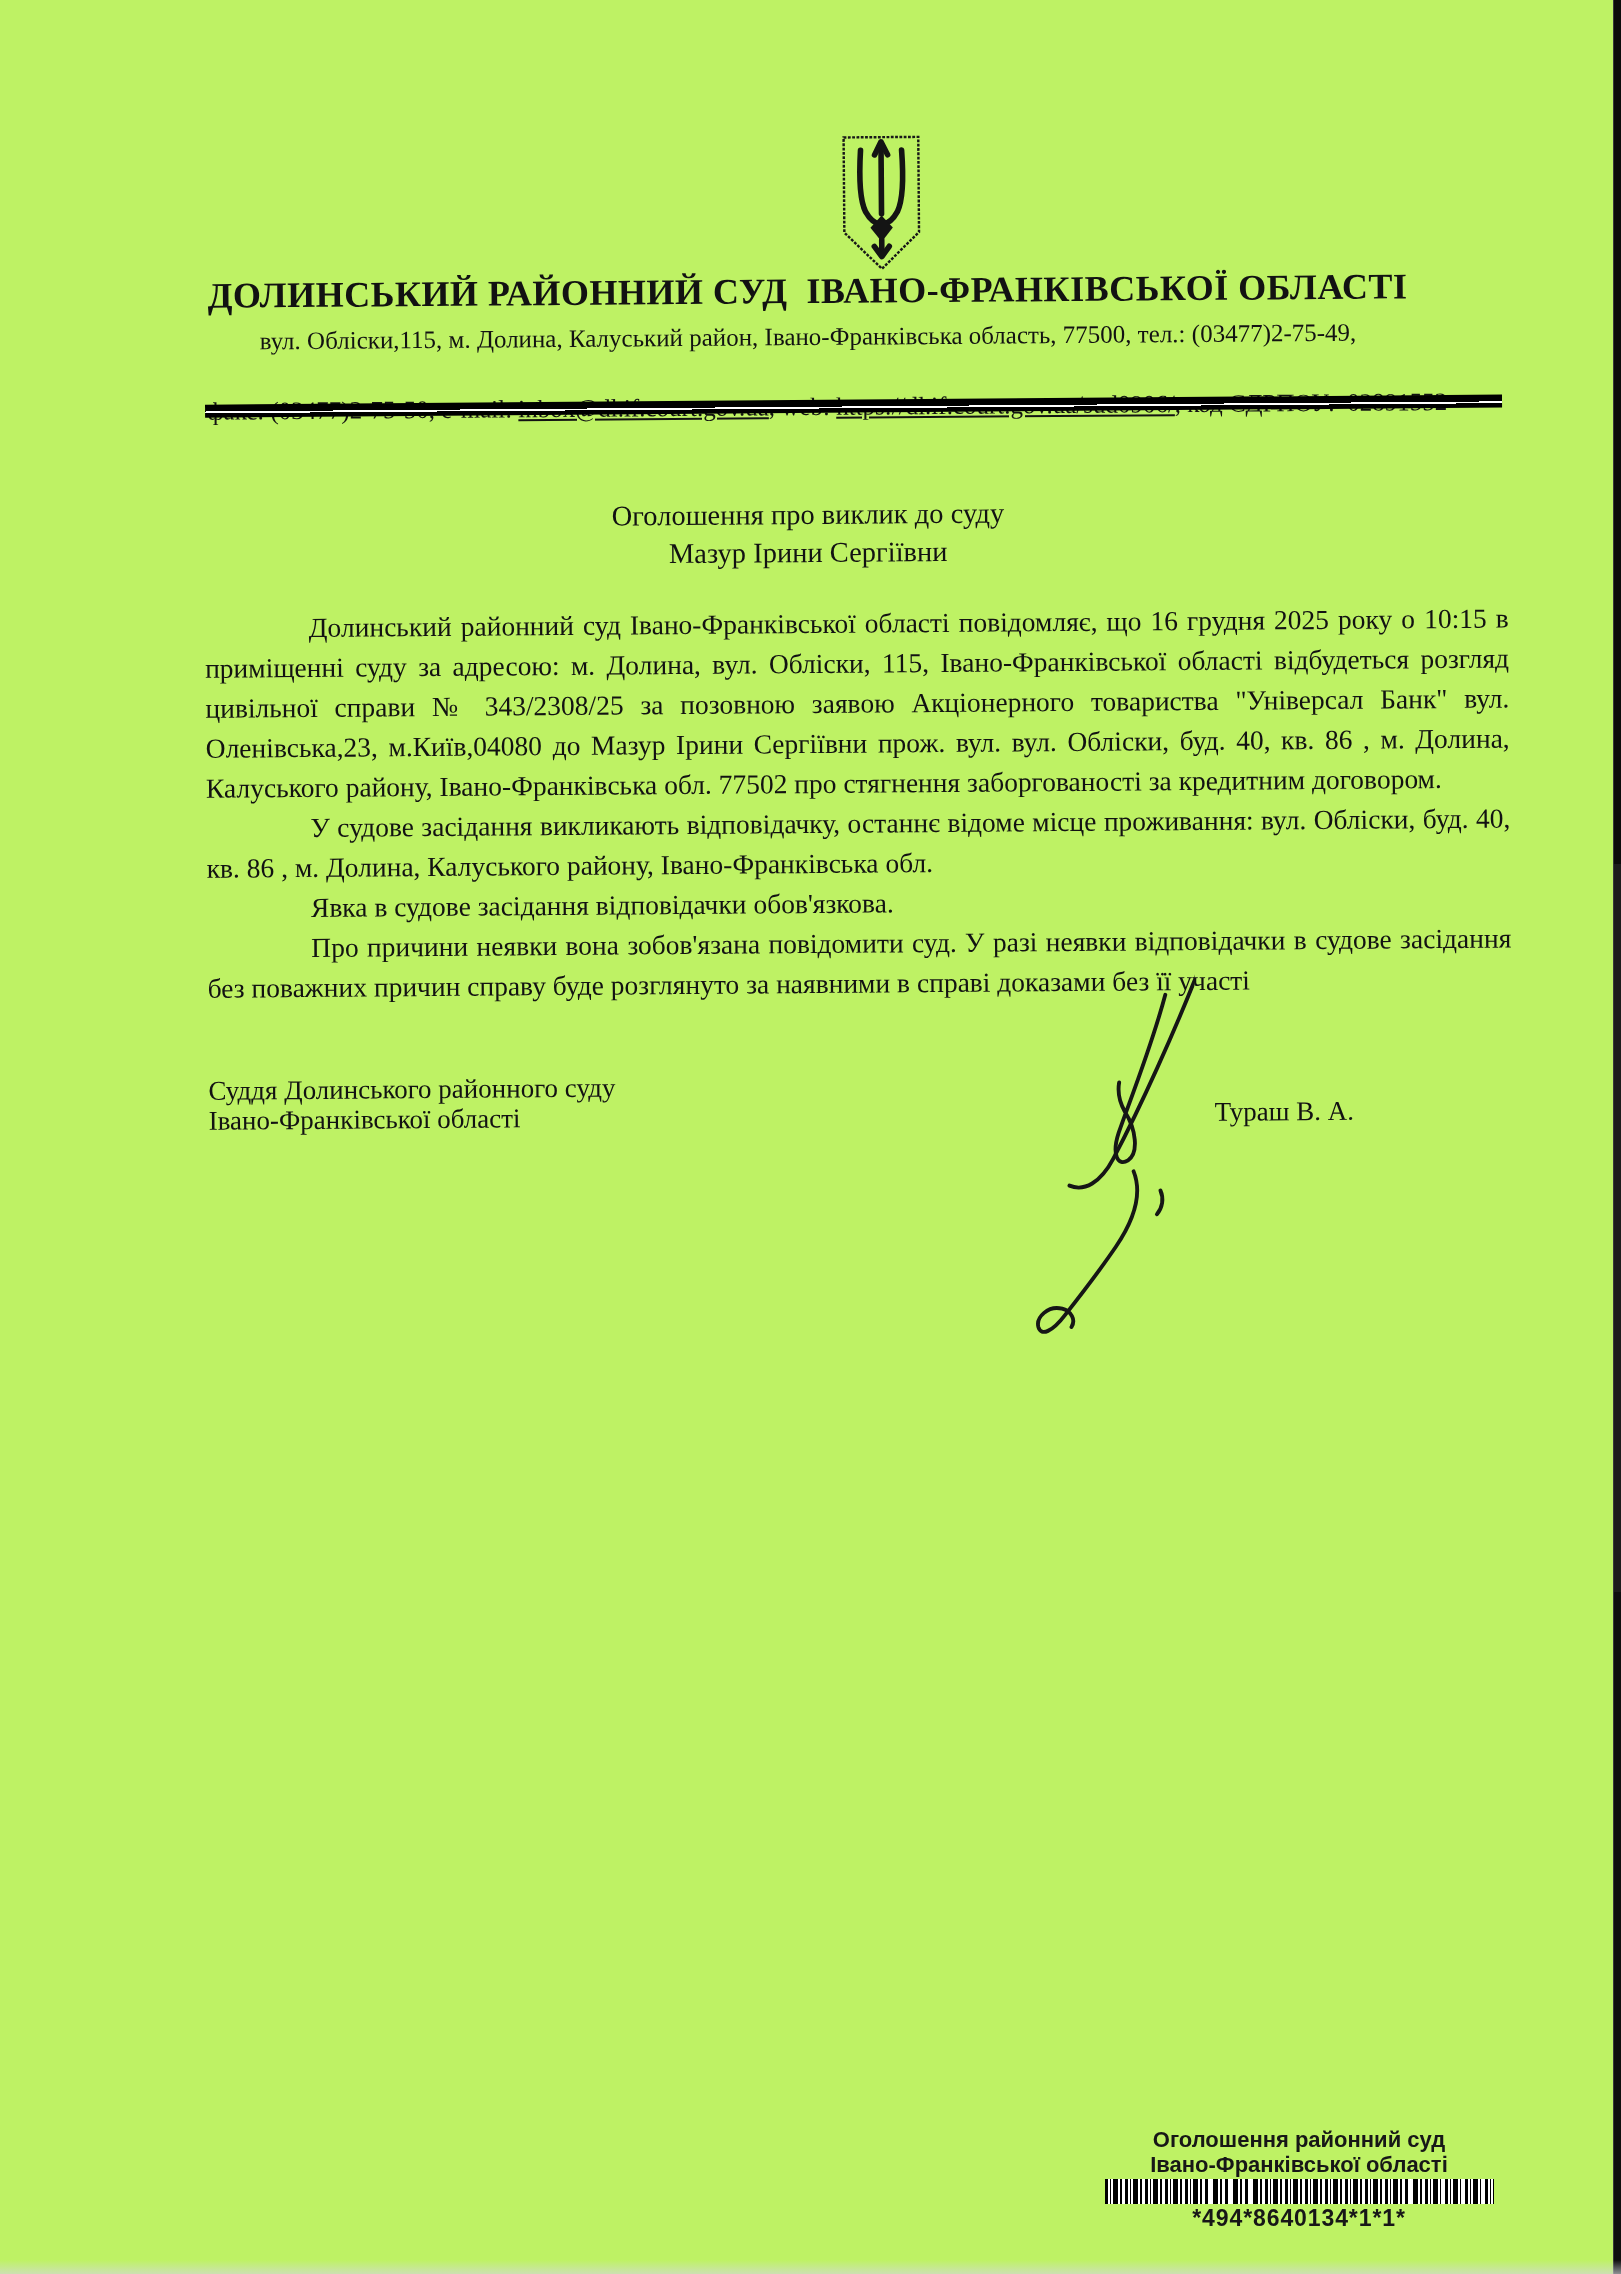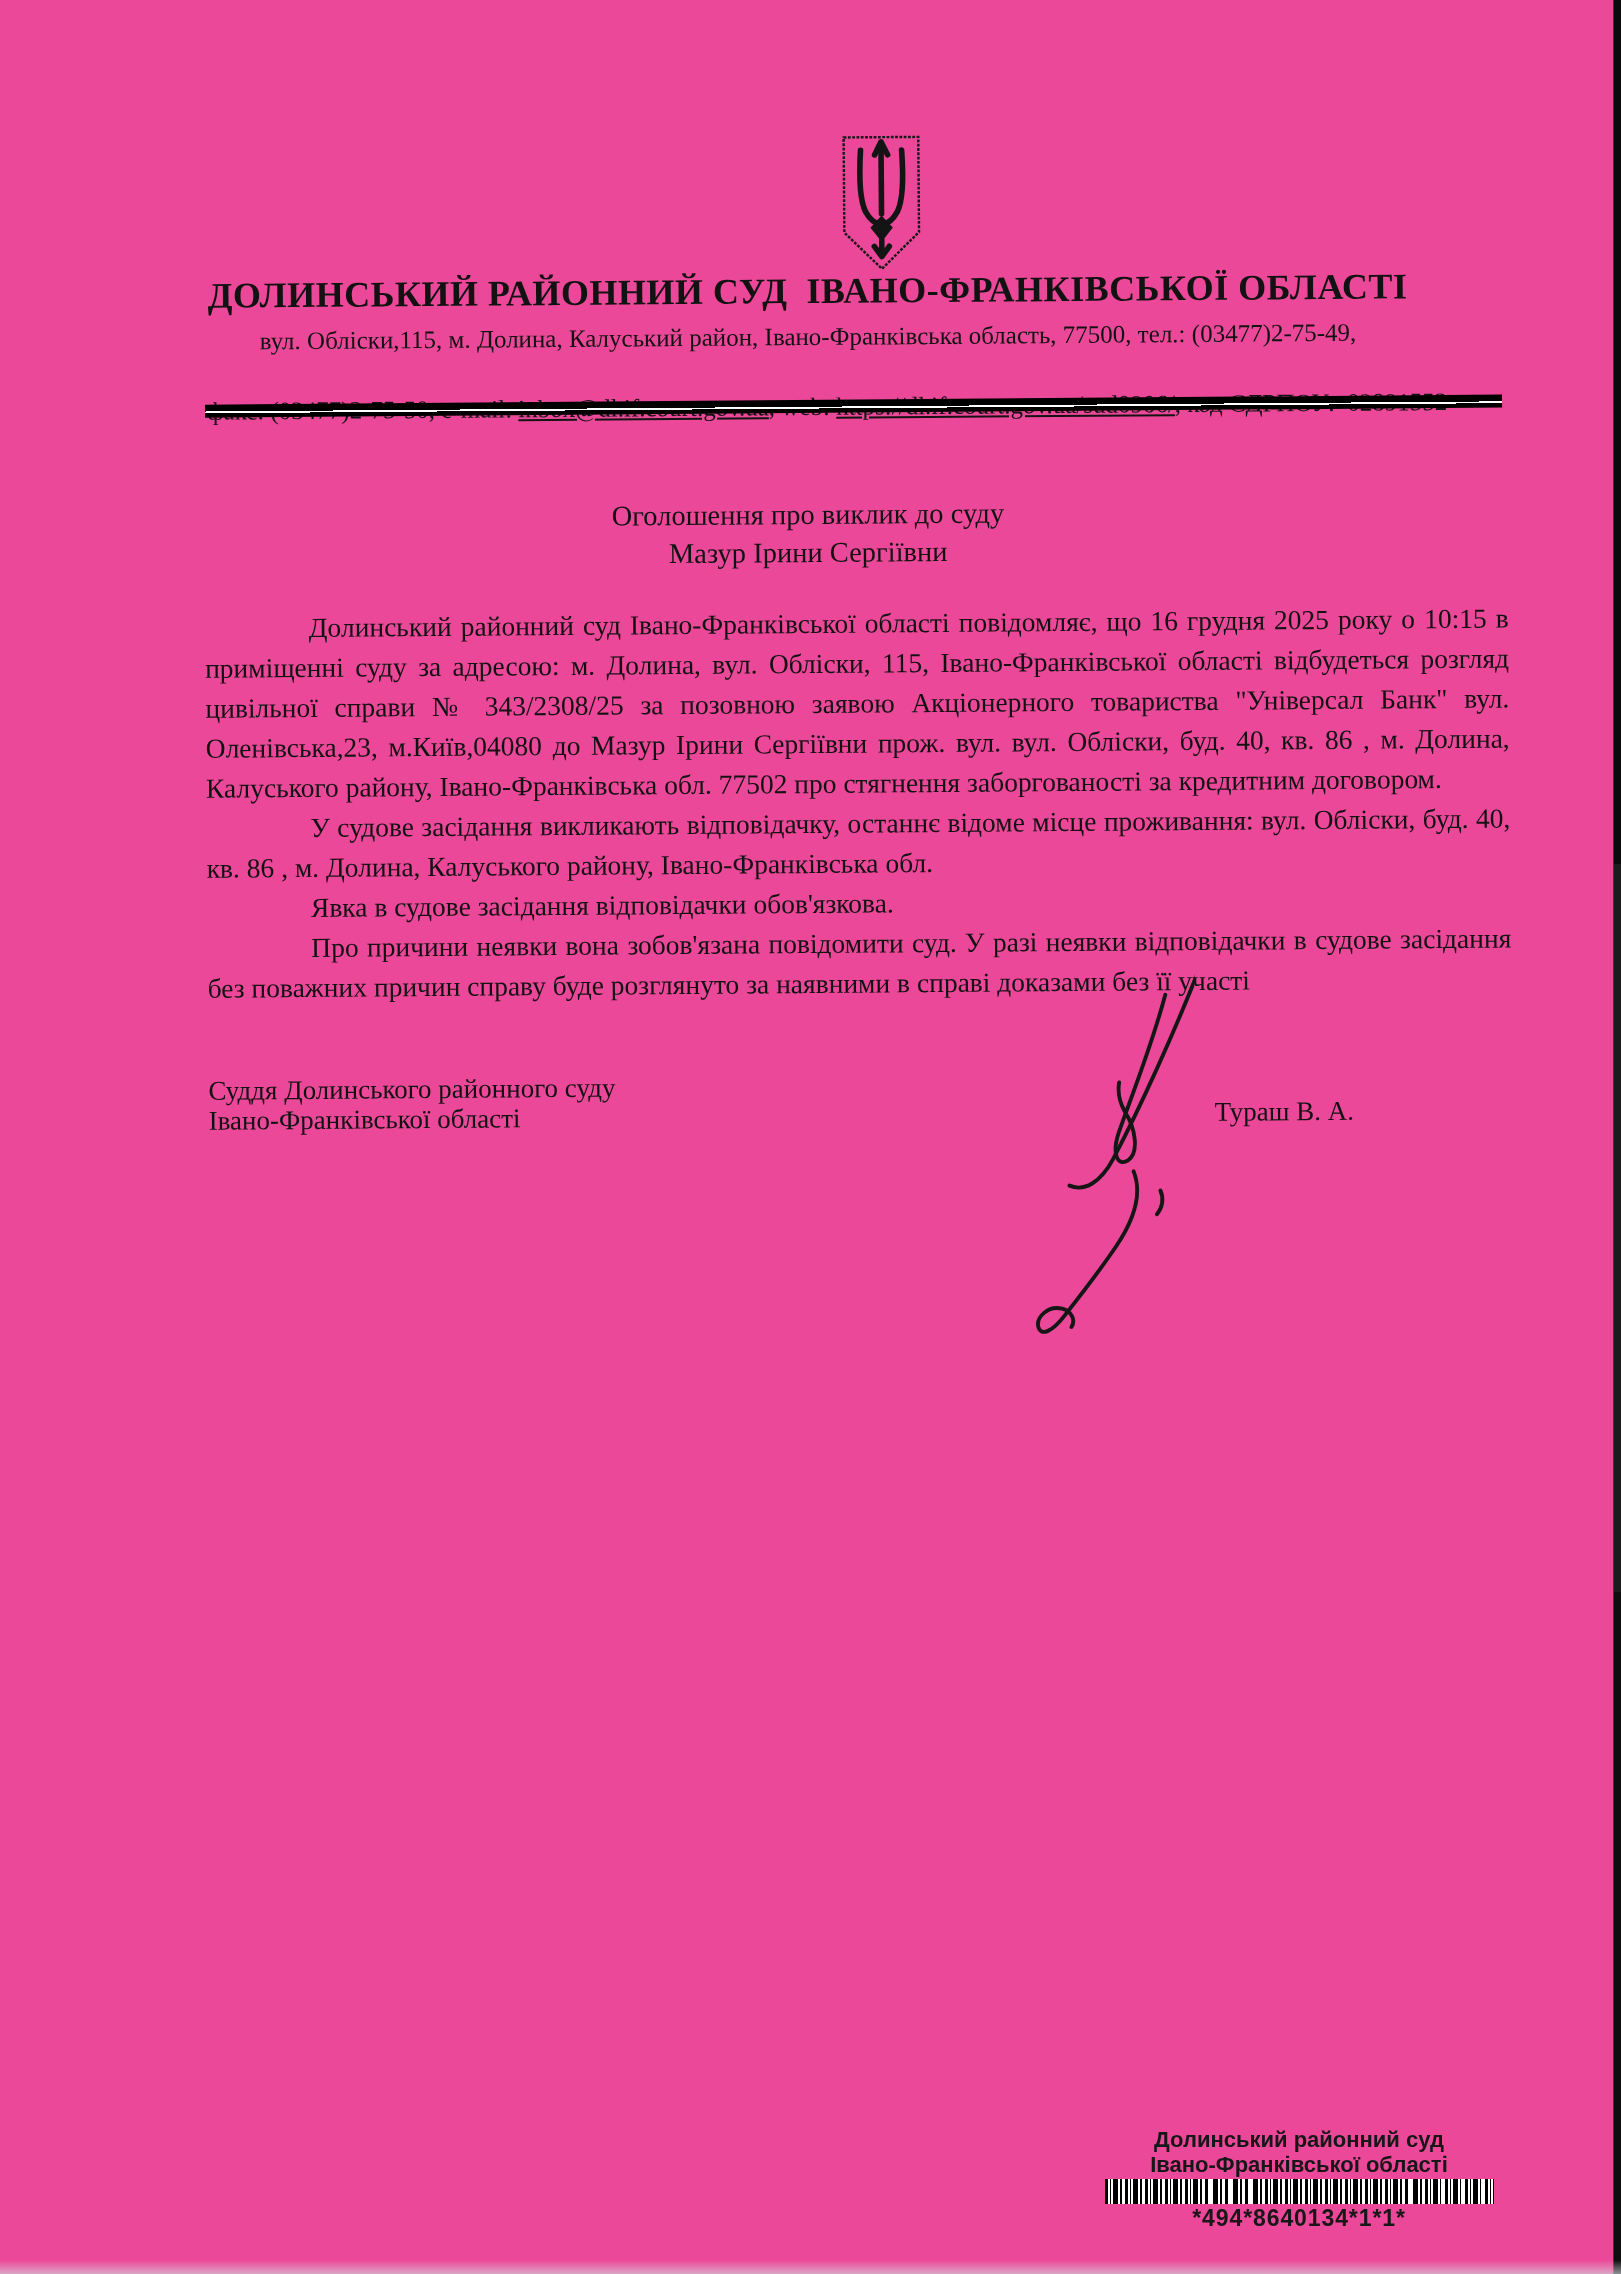--- a/index.html
+++ b/index.html
@@ -4,21 +4,21 @@
 <style>
   html,body{margin:0;padding:0;}
   body{
     width:1622px;height:2275px;
     background:#ffffff;
     font-family:"Liberation Serif","DejaVu Serif",serif;
     color:#111;
     position:relative;
     overflow:hidden;
   }
-  .page{position:absolute;inset:0;background:#ec4899;}
+  .page{position:absolute;inset:0;background:#bef264;}
   
   .doc{
     position:absolute;inset:0;
     transform:rotate(-0.45deg);
     transform-origin:50% 40%;
     color:#121212;
   }
   .emblem{position:absolute;left:840px;top:134px;width:94px;height:140px;}
   .court-name{
     position:absolute;top:270px;left:110px;width:1405px;
@@ -124,21 +124,21 @@
         <path d="M226 14 C198 84 160 166 130 222 C116 248 98 258 82 251"></path>
         <path d="M188 44 C172 102 148 160 136 194 C128 218 135 231 146 224 C158 216 155 190 143 171 C138 162 135 150 137 139"></path>
         <path d="M152 236 C162 262 150 292 132 318 C114 344 92 372 76 392 C62 410 50 415 47 405 C44 394 58 381 73 385 C83 388 88 397 83 405"></path>
         <path d="M181 257 C185 266 183 276 177 283"></path>
       </g>
     </svg>
 
   </div>
 
   <div class="stamp">
-    <div class="stamp-line">Долинський районний суд</div>
+    <div class="stamp-line">Оголошення районний суд</div>
     <div class="stamp-line">Івано-Франківської області</div>
     <div class="barcode"></div>
     <div class="stamp-code">*494*8640134*1*1*</div>
   </div>
 
   <div class="scan-edge-right"></div>
   <div class="scan-edge-bottom"></div>
 
 </div>
 

